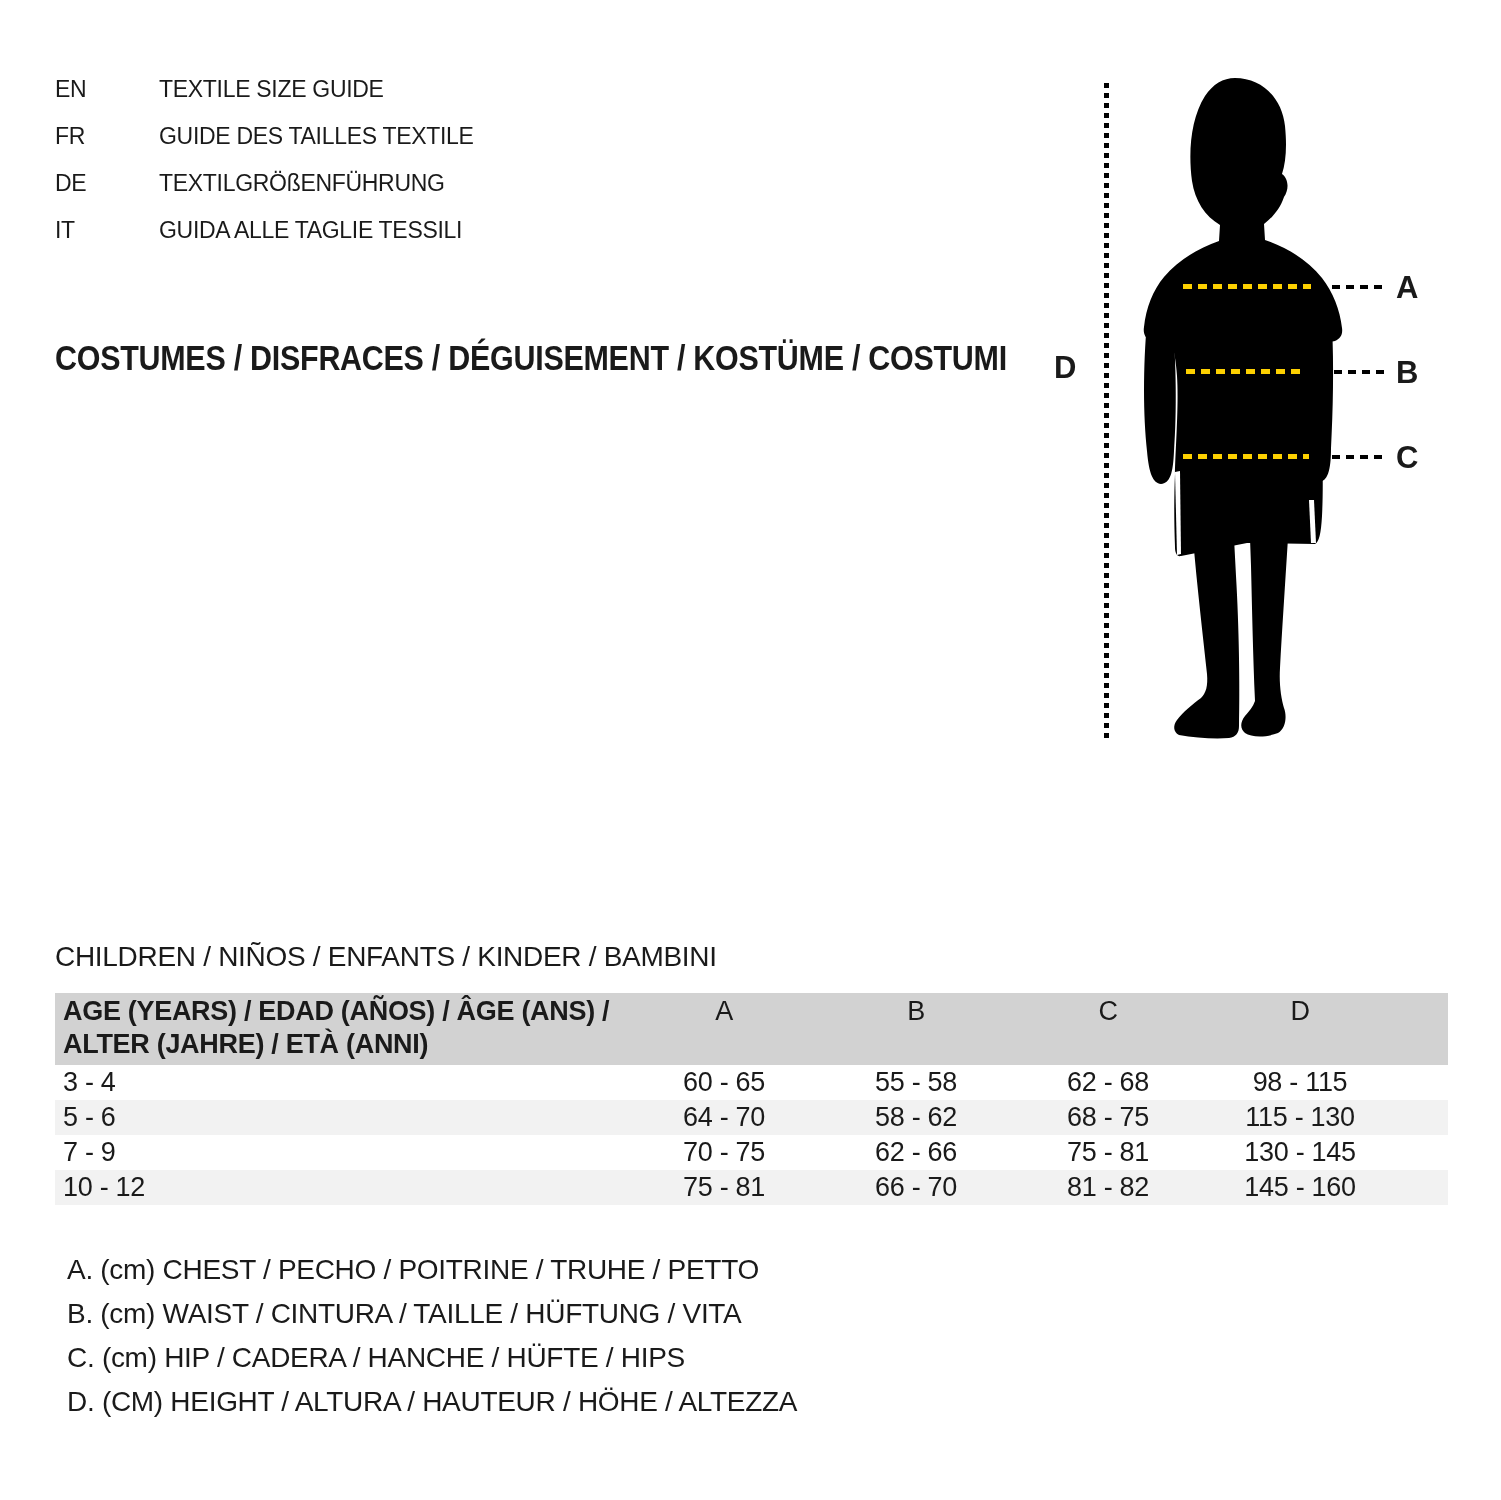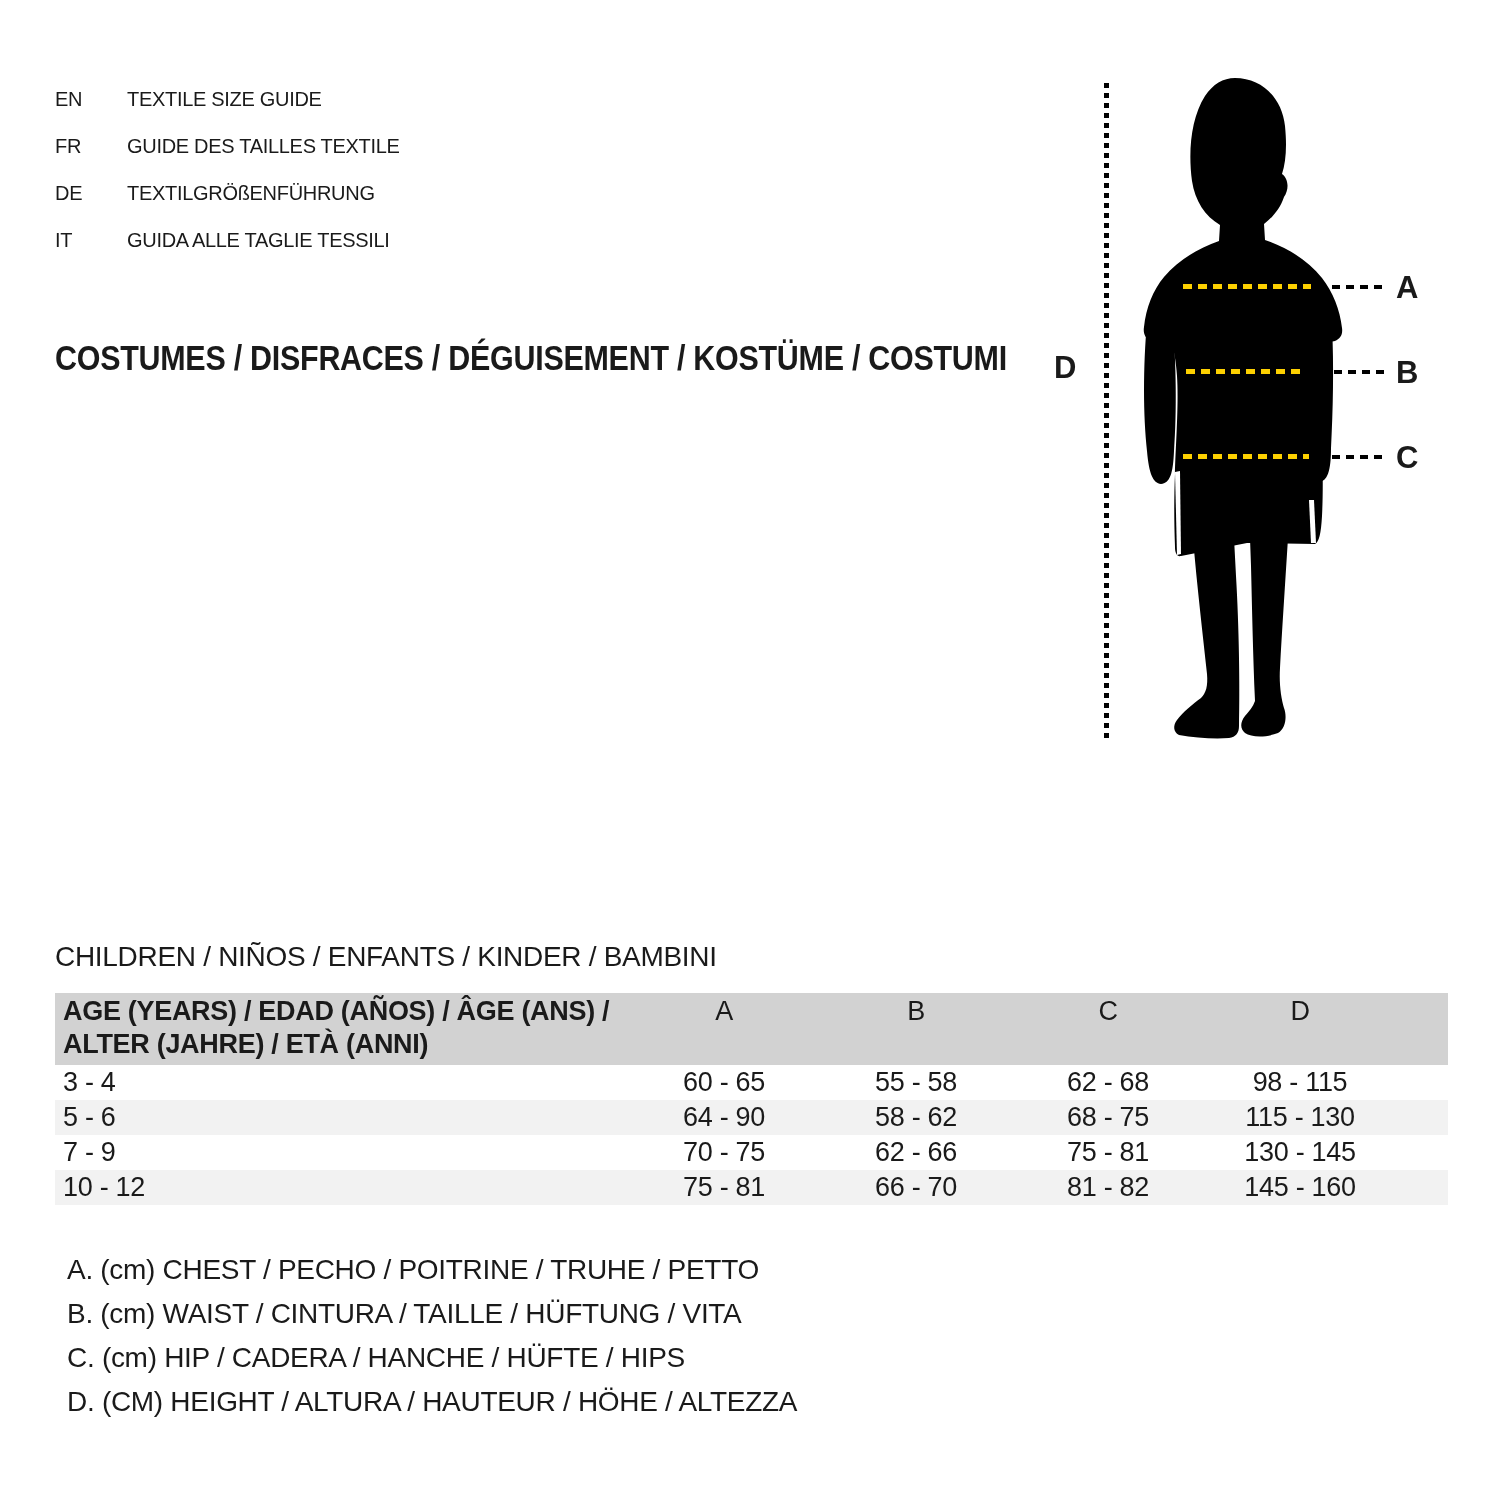--- a/index.html
+++ b/index.html
@@ -7,23 +7,23 @@
     width:1501px;height:1500px;
     background:var(--page_bg,#fff);
     font-family:"Liberation Sans","DejaVu Sans",sans-serif;
     color:var(--ink,#1a1a1a);
     position:relative;overflow:hidden;
   }
   .abs{position:absolute;}
 
   
   .lang-list{left:55px;top:76px;}
-  .lang-row{display:flex;height:47px;align-items:center;font-size:20px;letter-spacing:-0.3px;}
+  .lang-row{display:flex;height:47px;font-size:23px;letter-spacing:-0.3px;}
   .lang-code{width:72px;flex:0 0 72px;}
-  .lang-title{white-space:nowrap;}
+  .lang-title{white-space:nowrap;margin-left:32px;}
 
   
   .category-title{
     left:55px;top:338px;font-size:35px;font-weight:700;letter-spacing:-0.3px;
     transform:scaleX(0.87);transform-origin:left center;white-space:nowrap;
   }
 
   
   .height-line{
     left:1104px;top:83px;width:5px;height:657px;
@@ -195,21 +195,21 @@
     <tr>
       <td class="age">3 - 4</td>
       <td class="val">60 - 65</td>
       <td class="val">55 - 58</td>
       <td class="val">62 - 68</td>
       <td class="val">98 - 115</td>
       <td></td>
     </tr>
     <tr class="alt">
       <td class="age">5 - 6</td>
-      <td class="val">64 - 90</td>
+      <td class="val">64 - 70</td>
       <td class="val">58 - 62</td>
       <td class="val">68 - 75</td>
       <td class="val">115 - 130</td>
       <td></td>
     </tr>
     <tr>
       <td class="age">7 - 9</td>
       <td class="val">70 - 75</td>
       <td class="val">62 - 66</td>
       <td class="val">75 - 81</td>

